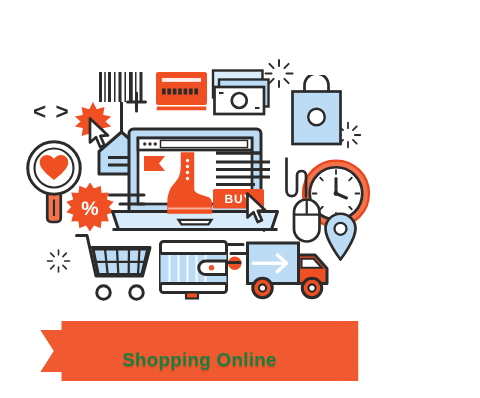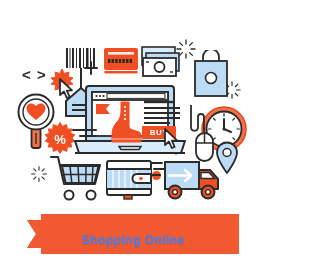--- a/index.html
+++ b/index.html
@@ -6,21 +6,21 @@
   body{width:265px;height:265px;overflow:hidden;
        font-family:"Liberation Sans", sans-serif;}
   #stage{position:relative;width:265px;height:265px;background:#fff;}
   .abs{position:absolute;}
 
   
   #ribbon{left:27px;top:214px;width:212px;height:40px;}
   #ribbon .rtext{
     position:absolute;left:0;top:0;width:212px;height:40px;
     display:flex;align-items:center;justify-content:center;
-    color:#3b82f6;font-size:12.5px;font-weight:bold;
+    color:#15803d;font-size:12.5px;font-weight:bold;
     letter-spacing:.2px;font-family:"Liberation Sans", sans-serif;
     text-shadow:0 1px 0 rgba(0,0,0,.12);
     padding-top:11px;box-sizing:border-box;
   }
 </style>
 </head>
 <body>
 
 <div id="stage">
 

